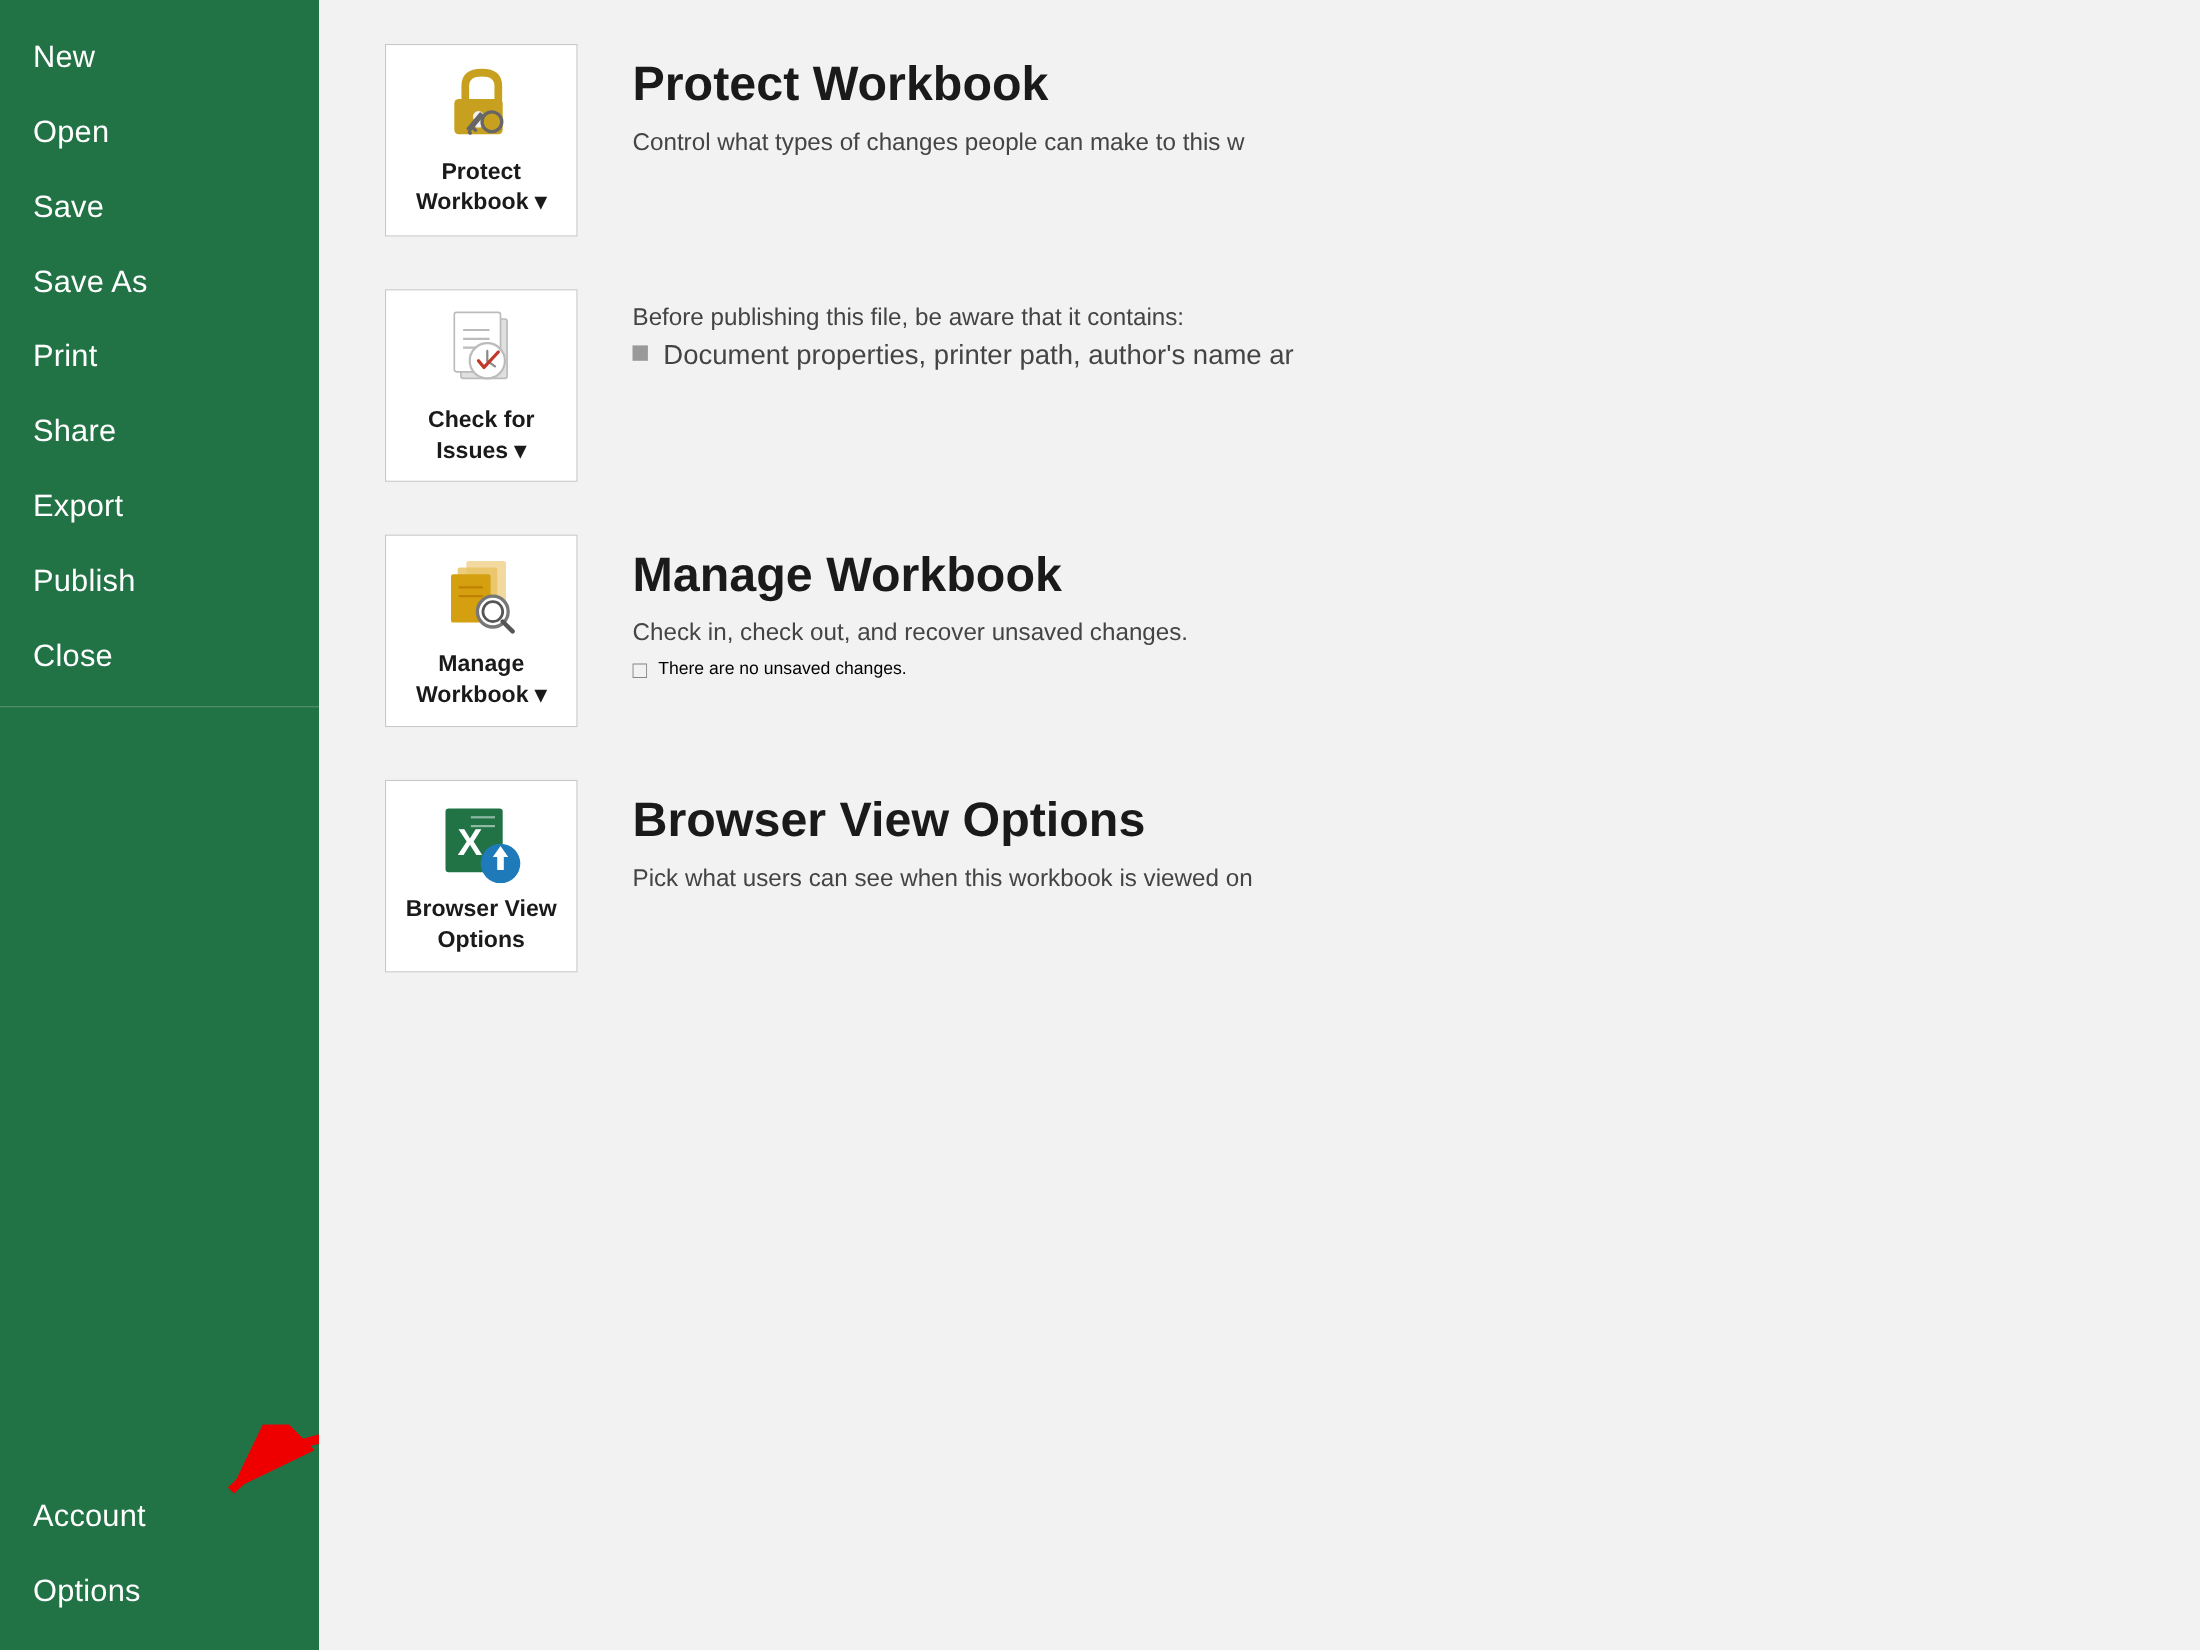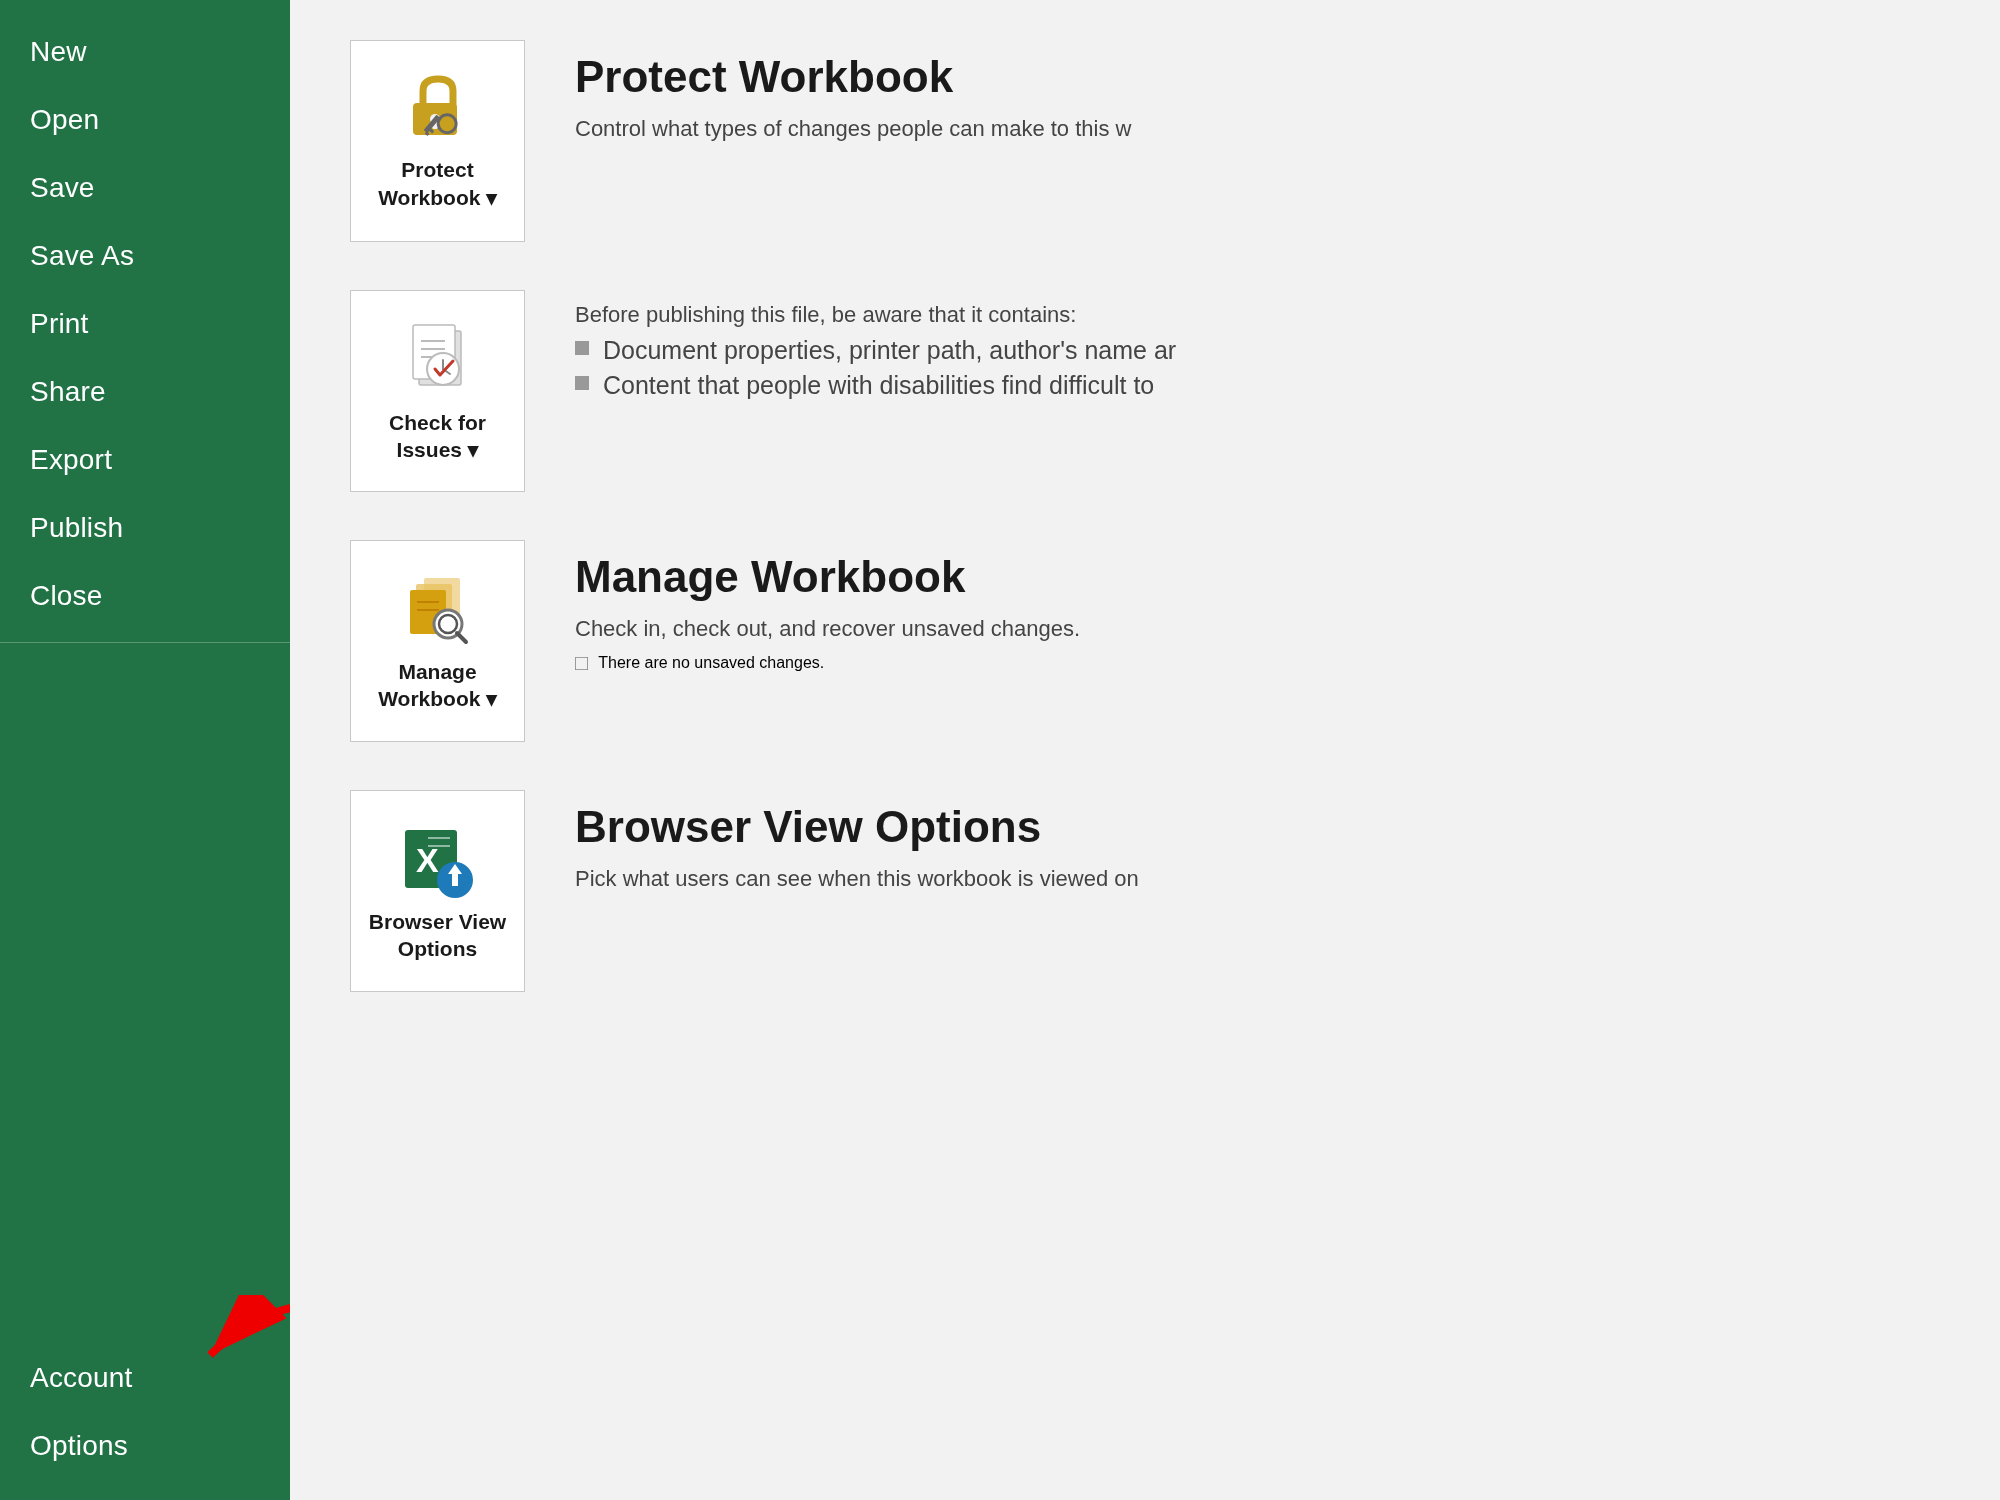--- a/index.html
+++ b/index.html
@@ -51,21 +51,21 @@
 
     .section {
       display: flex;
       align-items: flex-start;
       margin-bottom: 48px;
     }
 
     .icon-box {
       width: 175px;
       min-width: 175px;
-      height: 202px;
+      height: 175px;
       border: 1.5px solid #c8c8c8;
       background: #fff;
       display: flex;
       flex-direction: column;
       align-items: center;
       justify-content: center;
       margin-right: 50px;
       cursor: pointer;
     }
     .icon-label {
@@ -203,24 +203,20 @@
       </svg>
       <span class="icon-label">Check for<br>Issues ▾</span>
     </div>
     <div class="section-info">
       <div class="section-desc">Before publishing this file, be aware that it contains:</div>
       <ul class="section-bullets">
         <li>
           <span class="bullet-icon"></span>
           <span>Document properties, printer path, author's name ar</span>
         </li>
-        <li>
-          <span class="bullet-icon"></span>
-          <span>Content that people with disabilities find difficult to</span>
-        </li>
       </ul>
     </div>
   </div>
 
   <div class="section">
     <div class="icon-box">
 
       <svg width="72" height="78" viewBox="0 0 72 78">
 
         <rect x="22" y="8" width="36" height="44" rx="2" fill="#e8c060" opacity="0.6"></rect>

